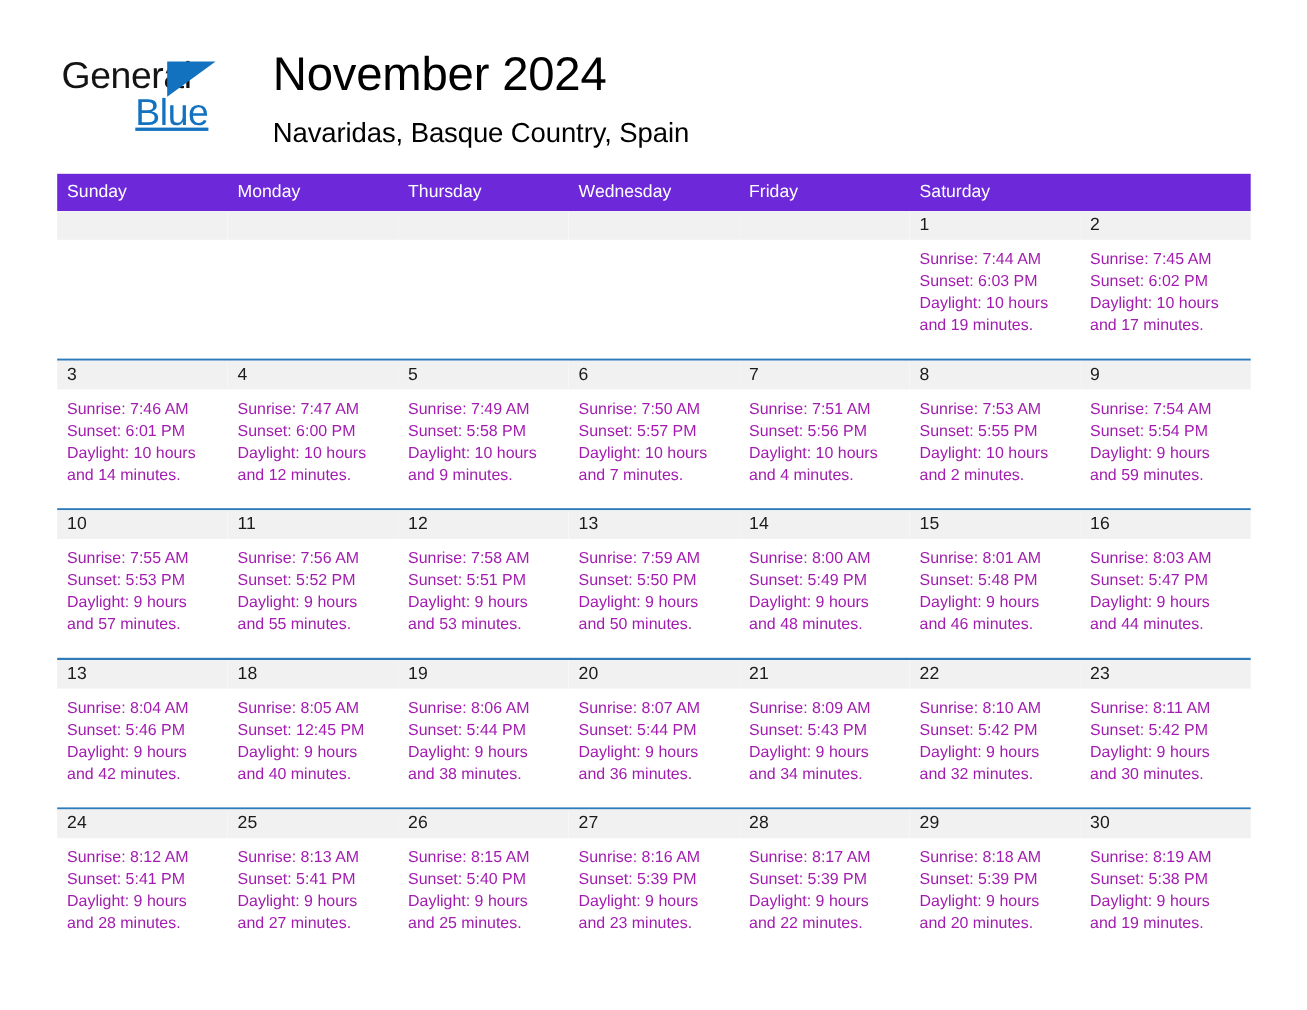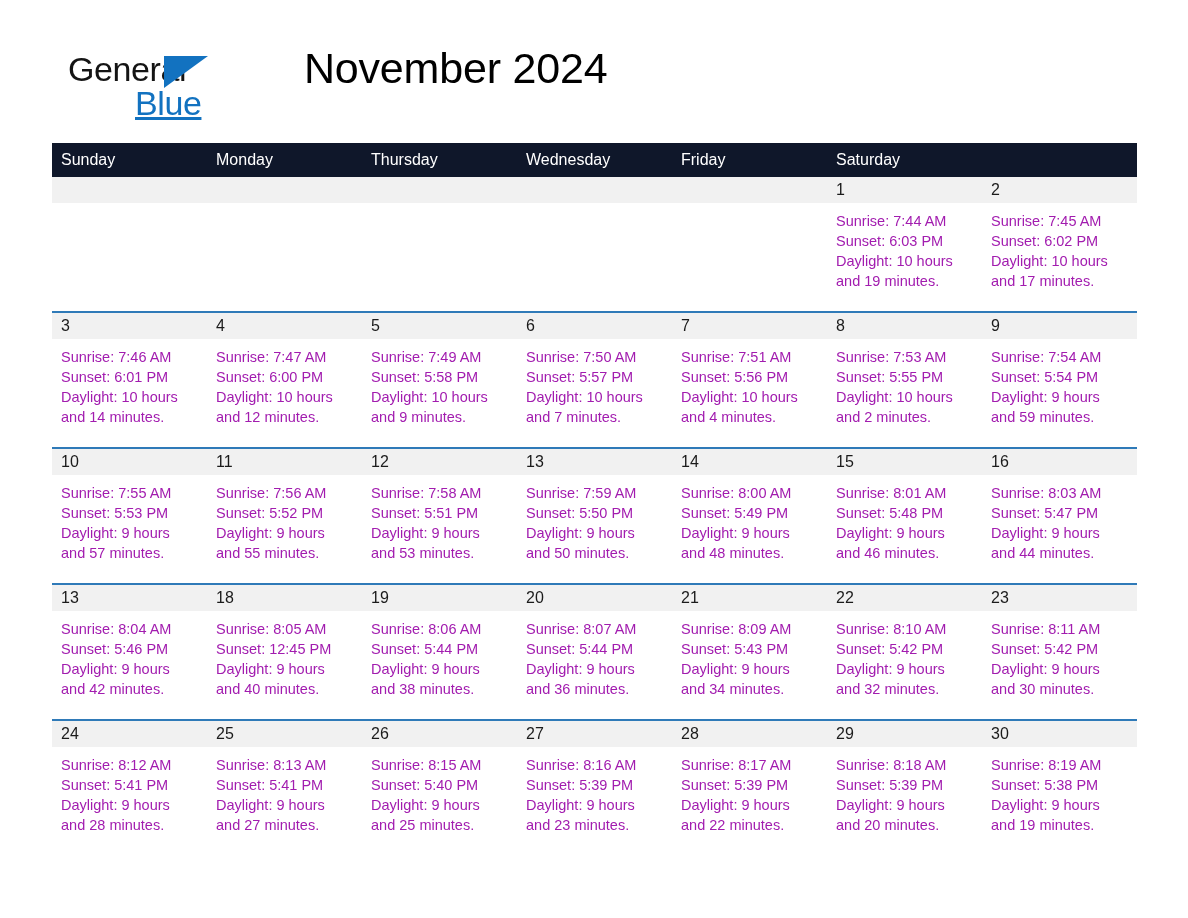--- a/index.html
+++ b/index.html
@@ -20,23 +20,22 @@
     width: 1188px;
     height: 918px;
     box-sizing: border-box;
   }
 
   
   .header {
     display: flex;
     align-items: flex-start;
     justify-content: space-between;
-    padding: 44px 52px 0 60px;
-    box-sizing: border-box;
-    gap: 44px;
+    padding: 44px 52px 0 48px;
+    box-sizing: border-box;
   }
 
   .brand {
     position: relative;
     width: 200px;
     height: 76px;
     flex: 0 0 auto;
   }
   .brand-general {
     position: absolute;
@@ -93,21 +92,21 @@
   
   .calendar {
     margin: 23px 52px 0 52px;
     width: 1085px;
     box-sizing: border-box;
   }
 
   .weekday-row {
     display: grid;
     grid-template-columns: repeat(7, 1fr);
-    background: #0f172a;
+    background: #6d28d9;
   }
   .weekday-cell {
     color: #ffffff;
     font-size: 16px;
     padding: 7px 0 8px 9px;
     box-sizing: border-box;
     line-height: 1.2;
   }
 
   .week-row {
@@ -157,20 +156,21 @@
   <div class="header">
 
     <div class="brand">
       <span class="brand-general">General</span>
       <span class="brand-triangle"></span>
       <span class="brand-blue">Blue</span>
     </div>
 
     <div class="titles">
       <h1 class="month-title">November 2024</h1>
+      <h2 class="location-title">Navaridas, Basque Country, Spain</h2>
     </div>
 
   </div>
 
   <div class="calendar">
 
     <div class="weekday-row">
       <div class="weekday-cell">Sunday</div>
       <div class="weekday-cell">Monday</div>
       <div class="weekday-cell">Thursday</div>

